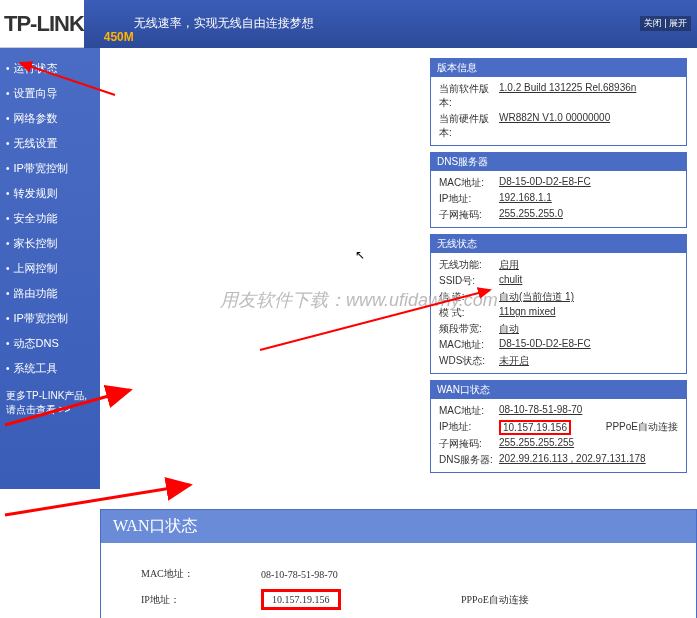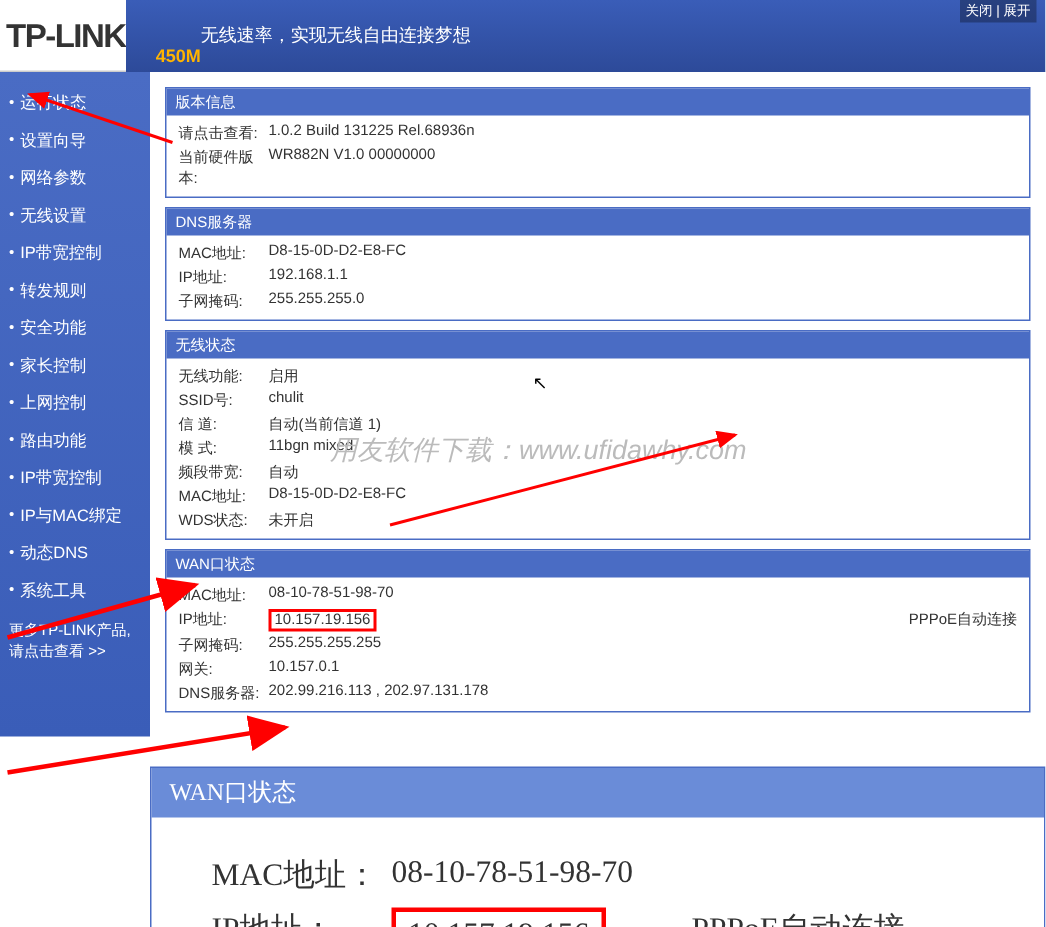--- a/index.html
+++ b/index.html
@@ -17,38 +17,38 @@
     .sidebar-item::before { content: "•"; margin-right: 4px; font-size: 10px; }
     .sidebar-footer { color: #fff; font-size: 10px; padding: 8px 6px; line-height: 1.4; }
     
     .content { flex: 1; background: #fff; padding: 10px; position: relative; }
     
     .info-panel { border: 1px solid #4a6cc4; margin-bottom: 6px; font-size: 10px; }
     .info-panel-header { background: #4a6cc4; color: #fff; padding: 2px 6px; font-size: 10px; }
     .info-panel-body { padding: 4px 8px; }
     .info-row { display: flex; padding: 1px 0; }
     .info-label { width: 60px; color: #333; }
-    .info-value { color: #333; flex: 1; }
+    .info-value { color: #333; flex: 1; text-decoration: underline; }
     .info-extra { color: #333; }
     .red-box { border: 2px solid #f00; padding: 0 2px; display: inline-block; }
     
     .watermark { position: absolute; top: 240px; left: 120px; color: #bbb; font-size: 18px; font-style: italic; pointer-events: none; }
     
     .zoom-panel { margin-top: 20px; border: 1px solid #4a6cc4; }
     .zoom-header { background: #6a8cd8; color: #fff; padding: 6px 12px; font-size: 16px; font-family: "SimSun", serif; }
     .zoom-body { padding: 20px 40px; font-family: "SimSun", serif; }
-    .zoom-row { display: flex; padding: 4px 0; font-size: 21px; align-items: flex-start; }
+    .zoom-row { display: flex; padding: 4px 0; font-size: 10px; align-items: center; }
     .zoom-label { width: 120px; color: #333; }
     .zoom-value { color: #333; width: 200px; }
     .zoom-extra { color: #333; }
     .zoom-red-box { border: 3px solid #f00; padding: 2px 8px; display: inline-block; }
     
     .arrow-svg { position: absolute; pointer-events: none; }
     .cursor-icon { position: absolute; top: 200px; left: 255px; font-size: 12px; }
-    .browser-menu { position: absolute; top: 0; right: 6px; font-size: 9px; color: #fff; background: rgba(0,0,0,0.3); padding: 1px 4px; }
+    .browser-menu { position: absolute; top: 16px; right: 6px; font-size: 9px; color: #fff; background: rgba(0,0,0,0.3); padding: 1px 4px; }
   </style>
 </head>
 <body>
 
 <div class="header">
   <div class="logo">TP-LINK</div>
   <div class="header-banner">
     <span class="highlight">450M</span>
     <span>无线速率，实现无线自由连接梦想</span>
     <span class="browser-menu">关闭 | 展开</span>
@@ -84,41 +84,38 @@
     <div class="sidebar-item">
         <span>上网控制</span>
       </div>
     <div class="sidebar-item">
         <span>路由功能</span>
       </div>
     <div class="sidebar-item">
         <span>IP带宽控制</span>
       </div>
     <div class="sidebar-item">
-        <span>IP与MAC绑定</span>
-      </div>
-    <div class="sidebar-item">
         <span>动态DNS</span>
       </div>
     <div class="sidebar-item">
         <span>系统工具</span>
       </div>
     <div class="sidebar-footer">
       <div>更多TP-LINK产品,</div>
       <div>请点击查看 &gt;&gt;</div>
     </div>
   </div>
 
   <div class="content">
-    <div style="">
+    <div style="margin-left: 320px;">
       <div class="info-panel">
         <div class="info-panel-header">版本信息</div>
         <div class="info-panel-body">
           <div class="info-row">
-              <span class="info-label">请点击查看:</span>
+              <span class="info-label">当前软件版本:</span>
               <span class="info-value">1.0.2 Build 131225 Rel.68936n</span>
             </div>
           <div class="info-row">
               <span class="info-label">当前硬件版本:</span>
               <span class="info-value">WR882N V1.0 00000000</span>
             </div>
         </div>
       </div>
 
       <div class="info-panel">
@@ -181,24 +178,20 @@
               <span class="info-value">08-10-78-51-98-70</span>
             </div>
           <div class="info-row">
               <span class="info-label">IP地址:</span>
               <span class="info-value"><span class="red-box">10.157.19.156</span></span>
               <span class="info-extra">PPPoE自动连接</span>
             </div>
           <div class="info-row">
               <span class="info-label">子网掩码:</span>
               <span class="info-value">255.255.255.255</span>
-            </div>
-          <div class="info-row">
-              <span class="info-label">网关:</span>
-              <span class="info-value">10.157.0.1</span>
             </div>
           <div class="info-row">
               <span class="info-label">DNS服务器:</span>
               <span class="info-value">202.99.216.113 , 202.97.131.178</span>
             </div>
         </div>
       </div>
     </div>
 
     <div class="watermark">用友软件下载：www.ufidawhy.com</div>

